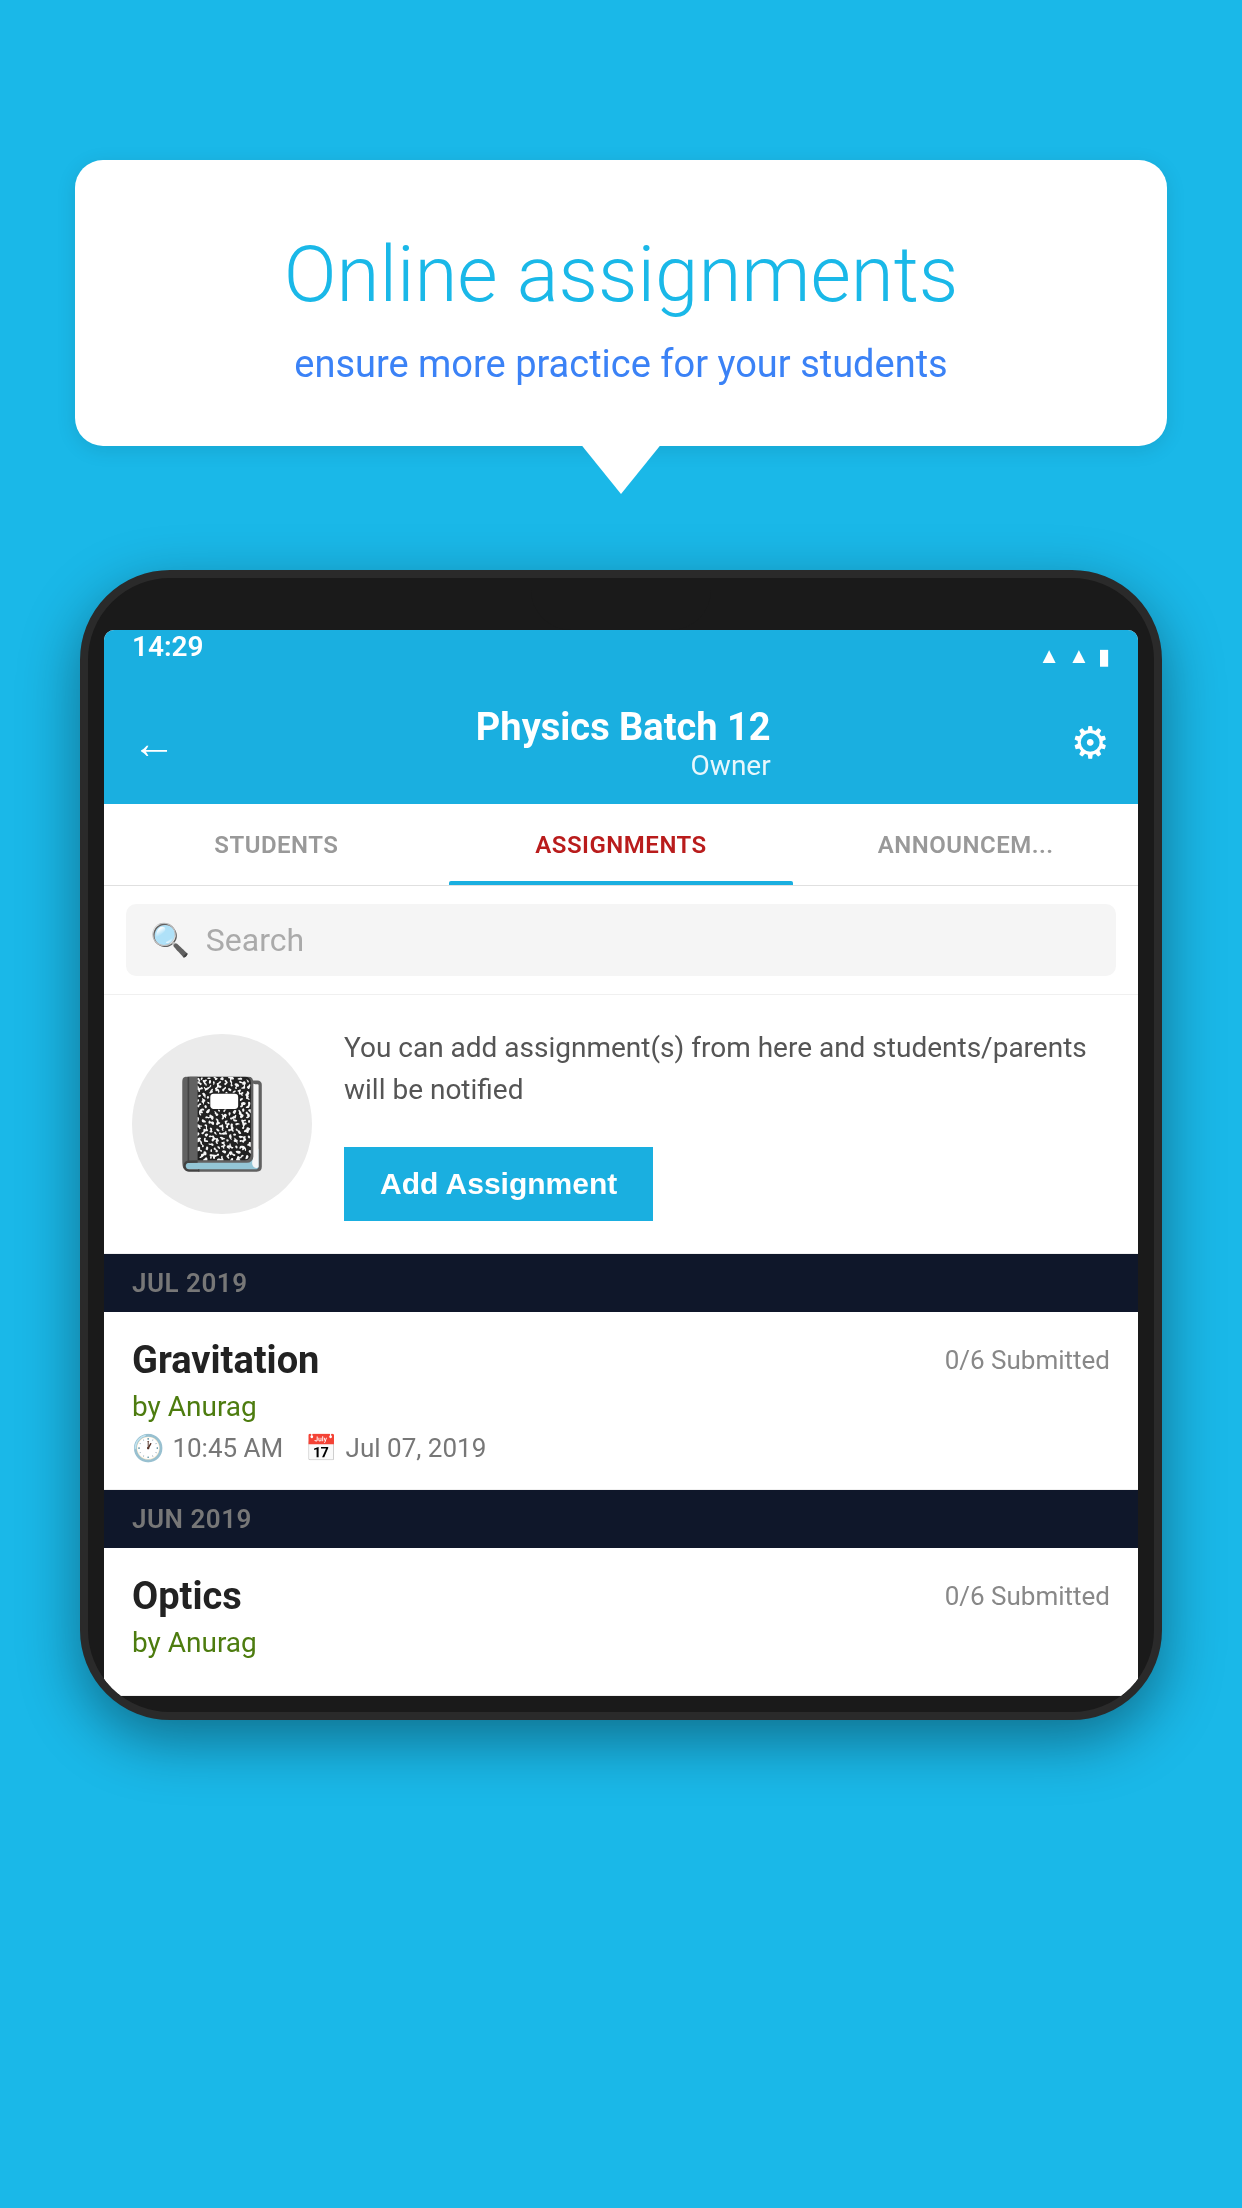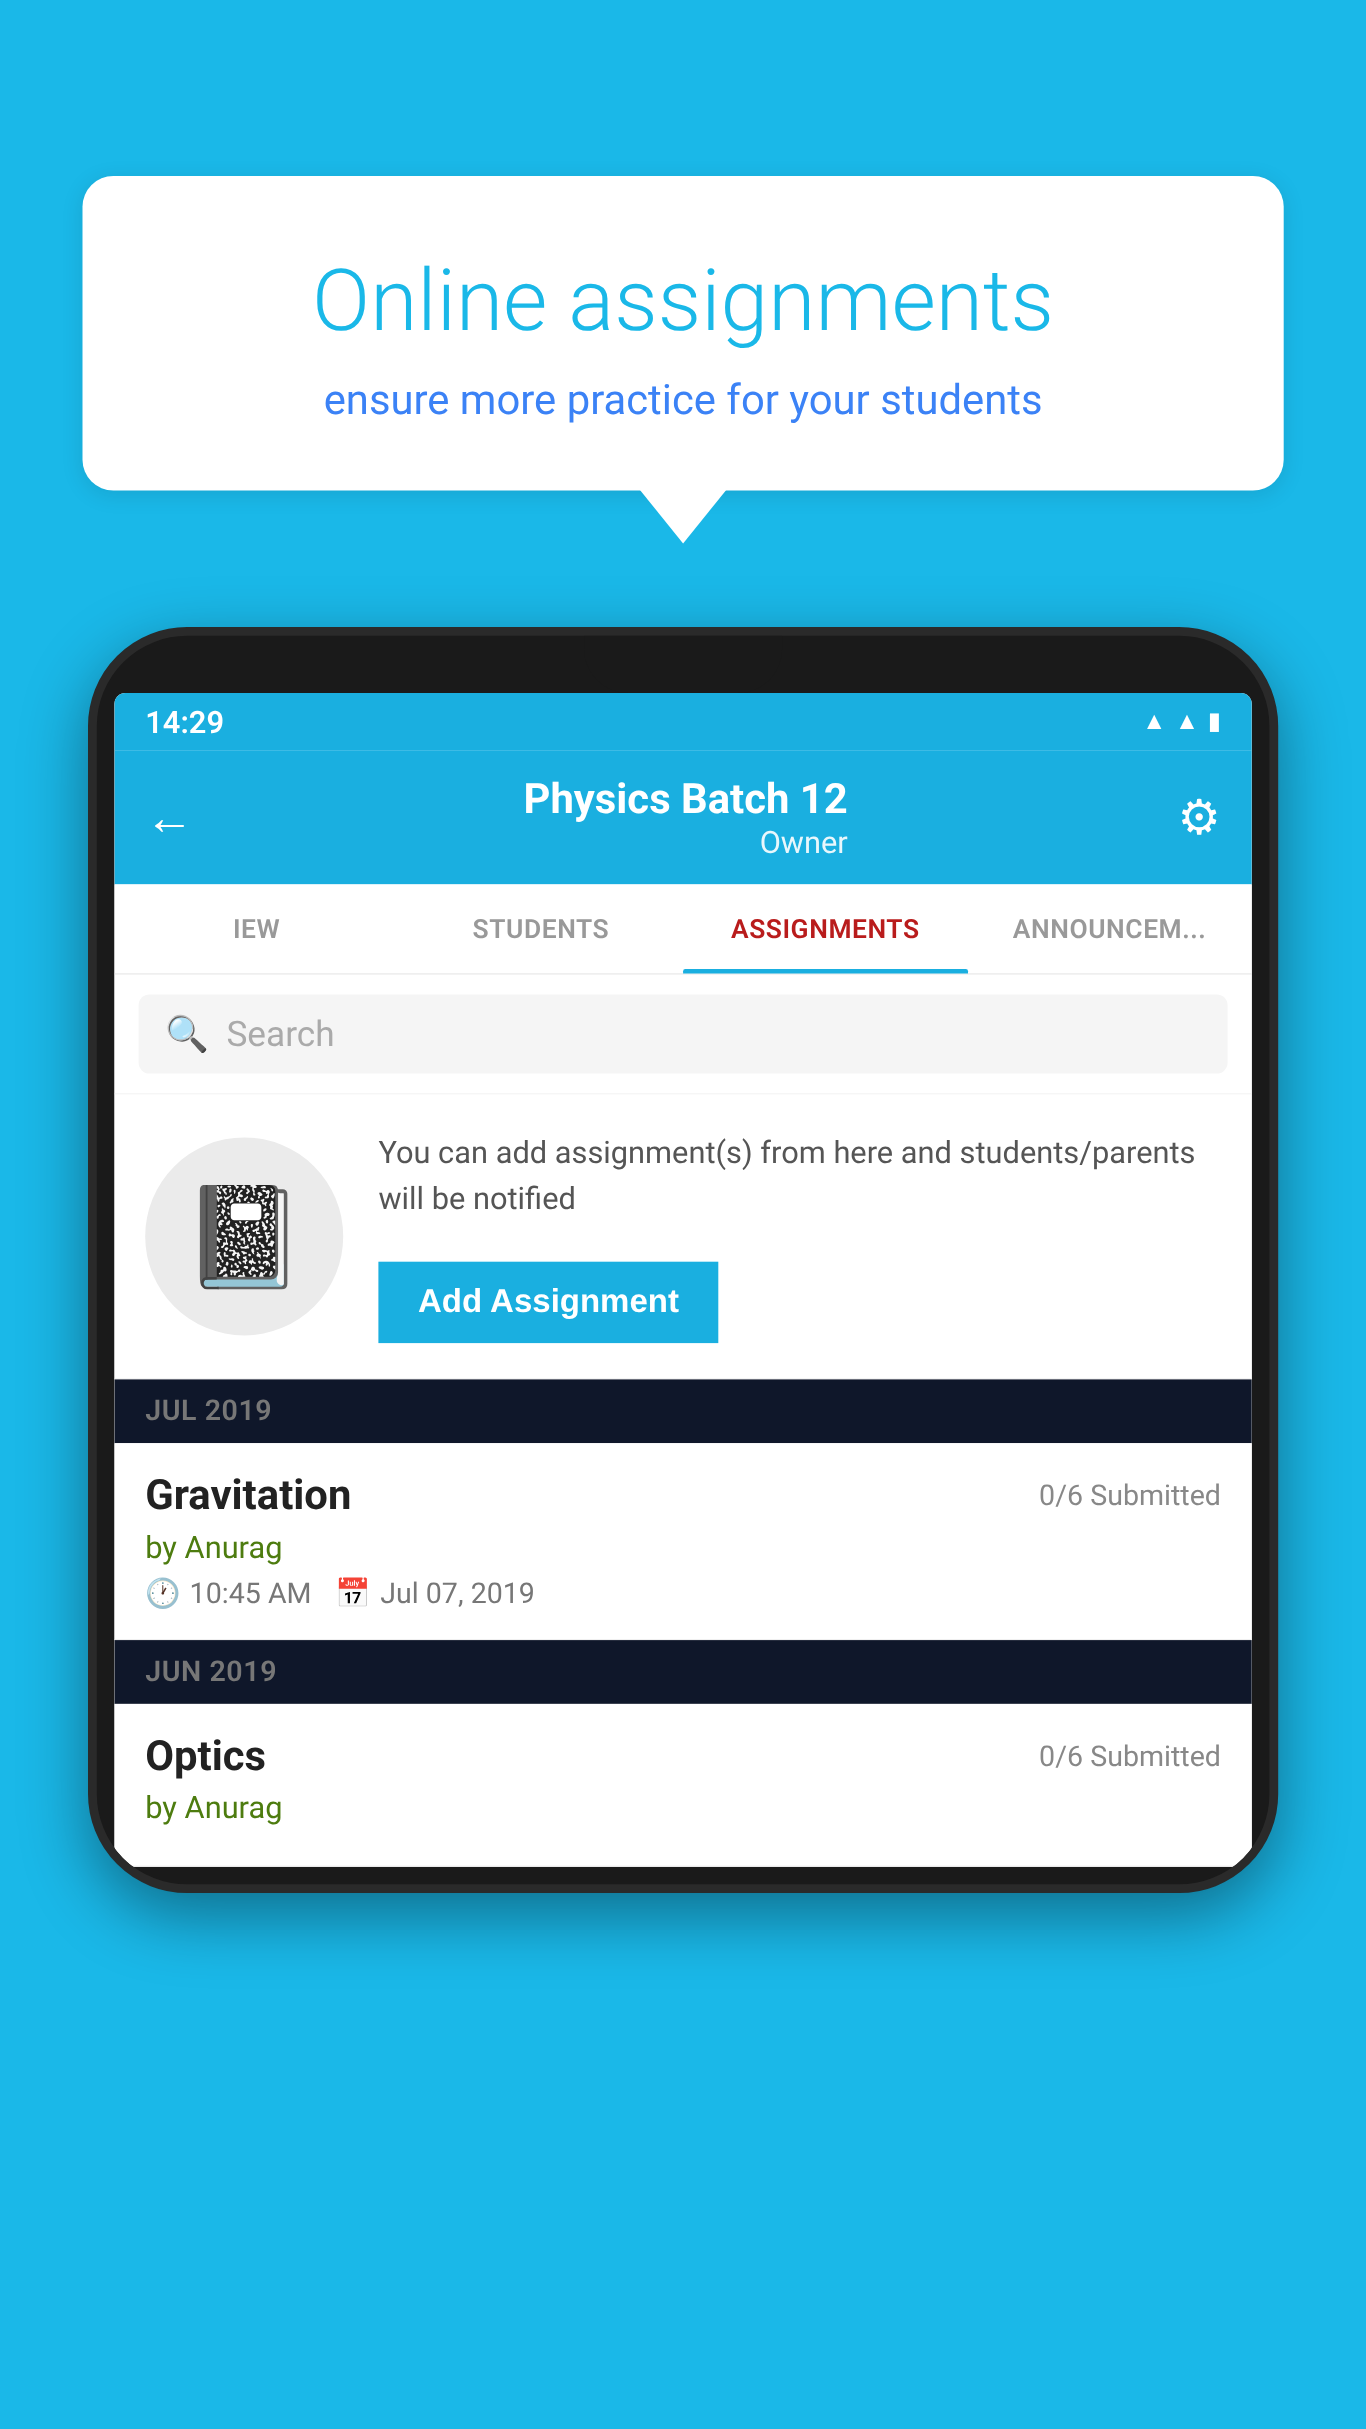--- a/index.html
+++ b/index.html
@@ -95,21 +95,20 @@
       background: #1a1a1a;
       border-radius: 0 0 40px 40px;
       z-index: 100;
     }
 
     
     .status-bar {
       background: #1aafe0;
       height: 52px;
       display: flex;
-      align-items: center;
       justify-content: space-between;
       padding: 0 28px;
       position: relative;
     }
 
     .status-time {
       color: white;
       font-size: 28px;
       font-weight: 600;
     }
@@ -414,23 +413,20 @@
       <div class="app-header">
         <span class="header-back">←</span>
         <div class="header-title-group">
           <div class="header-title">Physics Batch 12</div>
           <div class="header-subtitle">Owner</div>
         </div>
         <span class="header-settings">⚙</span>
       </div>
 
       <div class="tabs-bar">
-        <div class="tab-item">
-          <span>IEW</span>
-        </div>
         <div class="tab-item">
           <span>STUDENTS</span>
         </div>
         <div class="tab-item active">
           <span>ASSIGNMENTS</span>
         </div>
         <div class="tab-item">
           <span>ANNOUNCEM...</span>
         </div>
       </div>

